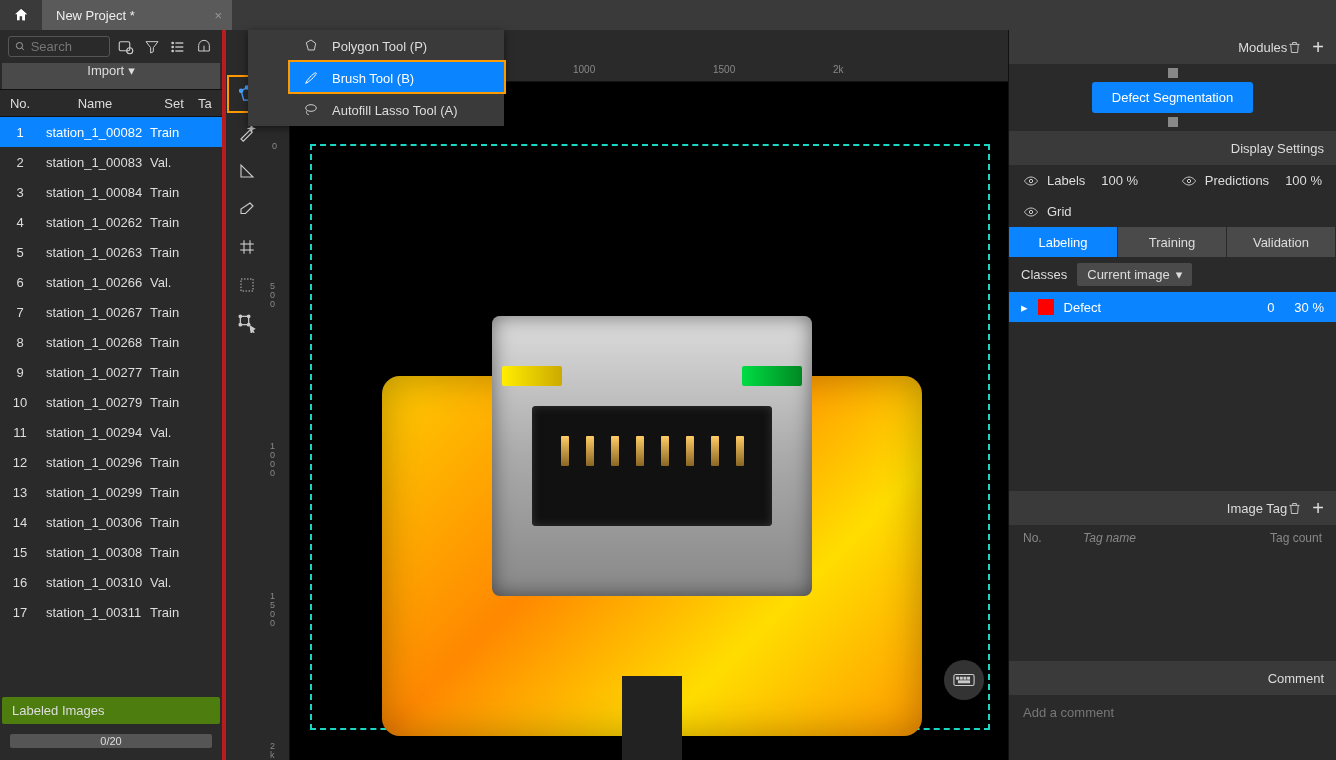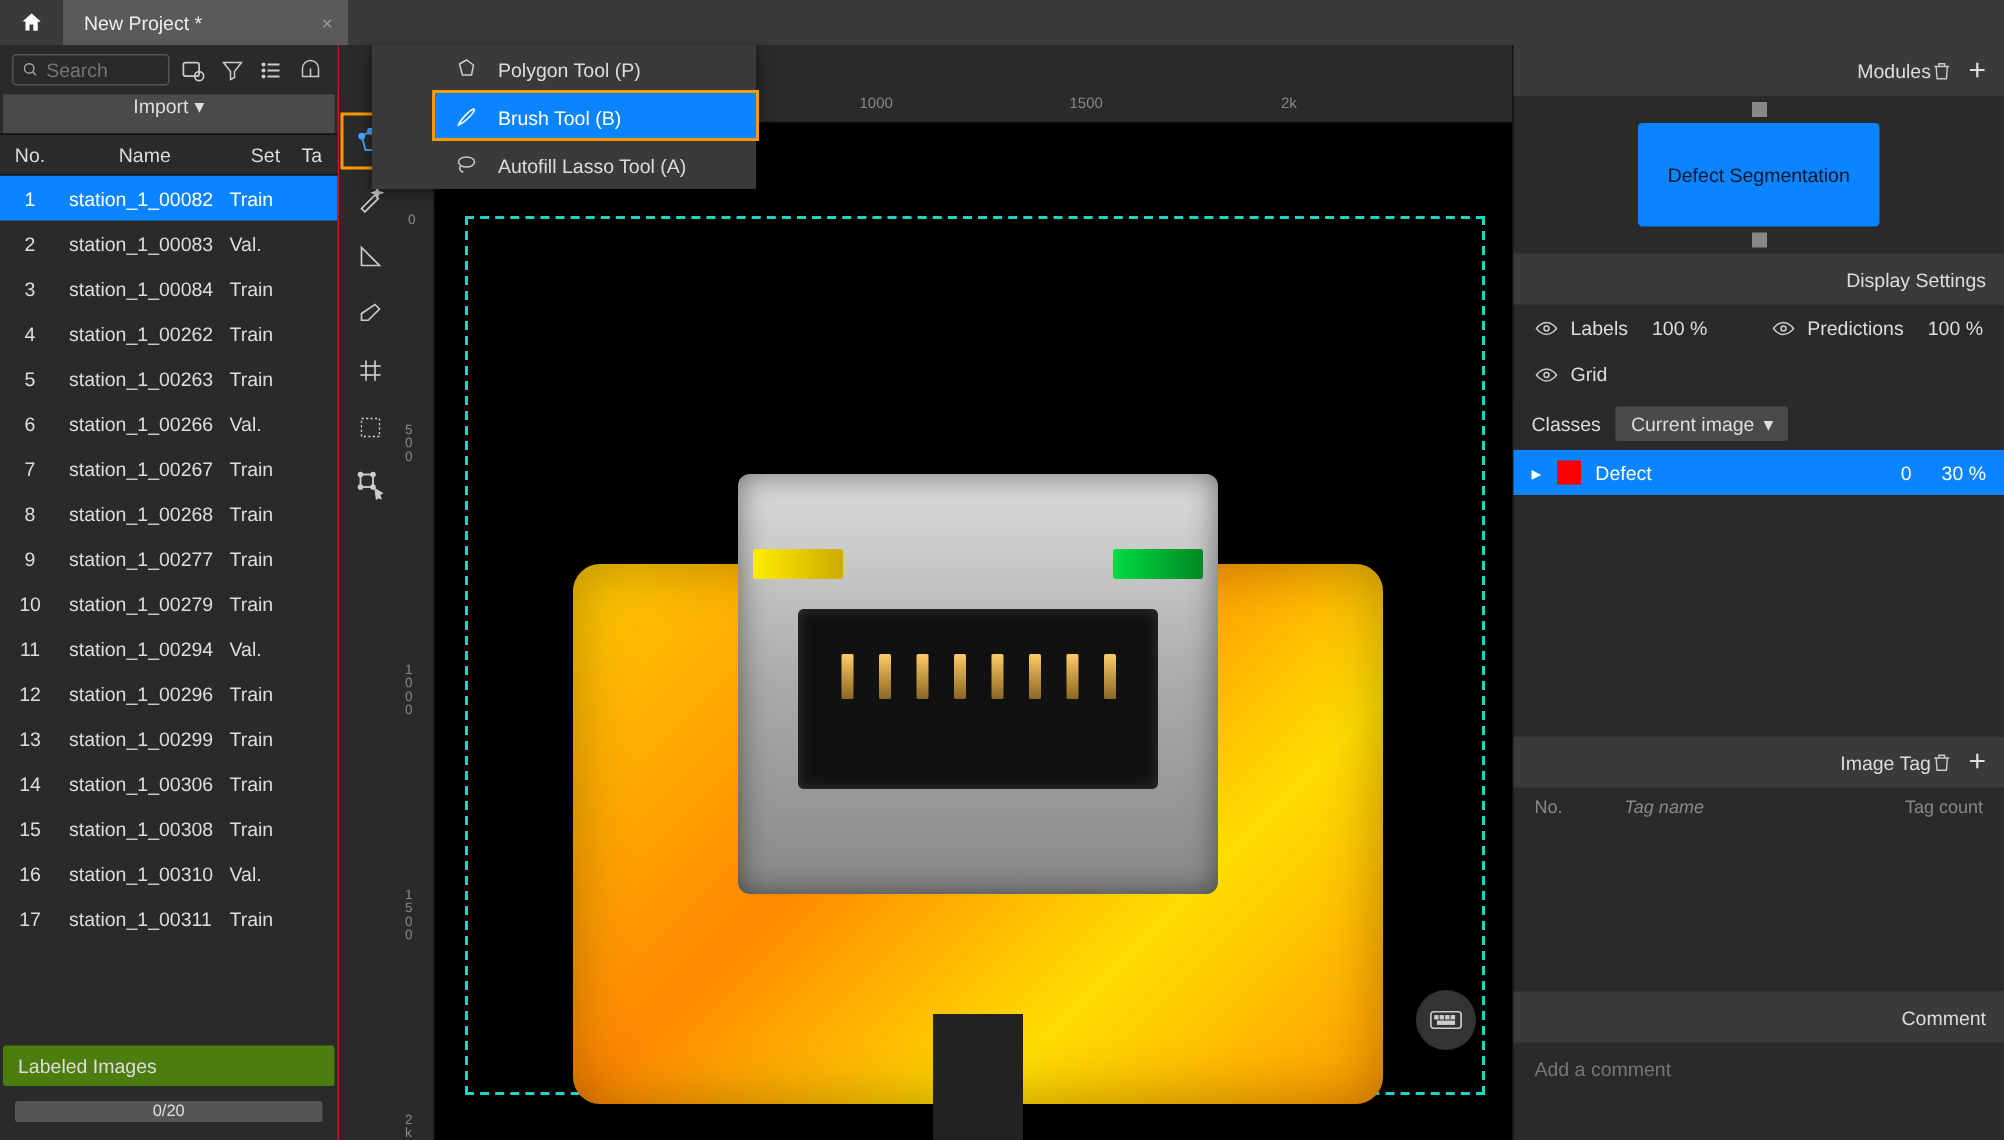--- a/index.html
+++ b/index.html
@@ -2,21 +2,21 @@
 <html><head>
 <meta charset="utf-8">
 <style>
 * { margin:0; padding:0; box-sizing:border-box; font-family:"Segoe UI",Arial,sans-serif; }
 body { background:#1b1b1b; color:#ddd; width:1336px; height:760px; overflow:hidden; font-size:13px; }
 .titlebar { height:30px; background:#3a3a3a; display:flex; align-items:center; }
 .home-btn { width:42px; height:30px; display:flex; align-items:center; justify-content:center; background:#3a3a3a; }
 .tab { background:#5a5a5a; height:30px; display:flex; align-items:center; padding:0 14px; min-width:190px; color:#eee; position:relative; }
 .tab .close { position:absolute; right:10px; color:#999; }
 .main { display:flex; height:730px; }
-.left-panel { width:226px; background:#2a2a2a; display:flex; flex-direction:column; border-right:1px solid #b91c1c; }
+.left-panel { width:226px; background:#2a2a2a; display:flex; flex-direction:column; border-right:4px solid #b91c1c; }
 .search-row { display:flex; align-items:center; padding:6px 8px; gap:6px; background:#2a2a2a; }
 .search-box { flex:1; display:flex; align-items:center; border:1px solid #555; border-radius:3px; padding:2px 6px; gap:5px; }
 .search-box input { background:none; border:none; color:#888; outline:none; width:100%; font-size:13px; }
 .icon-btn { width:20px; height:20px; display:flex; align-items:center; justify-content:center; color:#ccc; cursor:pointer; }
 .import-bar { background:#4a4a4a; height:26px; display:flex; align-items:flex-start; justify-content:center; gap:4px; cursor:pointer; margin:0 2px; }
 .table-head { display:flex; height:28px; align-items:center; background:#2a2a2a; border-top:1px solid #111; border-bottom:1px solid #111; }
 .col-no { width:40px; text-align:center; }
 .col-name { flex:1; text-align:center; }
 .col-set { width:48px; text-align:center; }
 .col-ta { width:24px; }
@@ -52,21 +52,21 @@
 .kb-icon { position:absolute; right:24px; bottom:60px; width:40px; height:40px; border-radius:50%; background:#333; display:flex; align-items:center; justify-content:center; color:#ccc; }
 .menu { position:absolute; left:0px; top:0px; width:214px; background:#3a3a3a; z-index:10; box-shadow:0 2px 8px rgba(0,0,0,0.5); }
 .menu-row { height:32px; display:flex; align-items:center; padding-left:12px; gap:12px; cursor:pointer; }
 .menu-row.hover { background:#0a84ff; color:#fff; }
 .menu-row .micon { width:18px; display:flex; justify-content:center; }
 .hl-orange { position:absolute; border:2px solid #ff9900; pointer-events:none; }
 .right-panel { width:328px; background:#2a2a2a; display:flex; flex-direction:column; border-left:1px solid #111; }
 .section-head { height:34px; display:flex; align-items:center; justify-content:flex-end; padding:0 12px; background:#3a3a3a; }
 .section-head .icons { display:flex; gap:10px; }
 .module-box { padding:18px 0; display:flex; justify-content:center; position:relative; }
-.module-btn { background:#0a84ff; color:#0f172a; padding:27px 20px; border-radius:3px; cursor:pointer; }
+.module-btn { background:#0a84ff; color:#ffffff; padding:8px 20px; border-radius:3px; cursor:pointer; }
 .peg { position:absolute; width:10px; height:10px; background:#888; left:50%; transform:translateX(-50%); }
 .disp-row { display:flex; align-items:center; padding:8px 14px; gap:10px; flex-wrap:wrap; }
 .disp-item { display:flex; align-items:center; gap:8px; }
 .tabs3 { display:flex; }
 .tabs3 div { flex:1; height:30px; display:flex; align-items:center; justify-content:center; background:#4a4a4a; cursor:pointer; border-right:1px solid #2a2a2a; }
 .tabs3 div.act { background:#0a84ff; color:#fff; }
 .classes-row { display:flex; align-items:center; padding:6px 12px; gap:10px; background:#2a2a2a; }
 .dropdown { background:#4a4a4a; padding:4px 10px; border-radius:2px; display:flex; align-items:center; gap:6px; cursor:pointer; }
 .class-item { display:flex; align-items:center; height:30px; background:#0a84ff; color:#fff; padding:0 12px; gap:10px; }
 .swatch { width:16px; height:16px; background:#ff0000; }
@@ -310,21 +310,21 @@
 
     <div class="canvas-area">
       <div class="canvas-title">
           <span>Polygon Tool</span>
         </div>
       <div class="ruler-h">
         <span style="left:24px">0</span>
         <span style="left:164px">500</span>
         <span style="left:305px">1000</span>
         <span style="left:445px">1500</span>
-        <span style="left:586px">2k</span>
+        <span style="left:565px">2k</span>
       </div>
       <div class="viewport">
         <div class="ruler-v">
           <span style="top:60px">
               <span>0</span>
             </span>
           <span style="top:200px">5<br>0<br>0</span>
           <span style="top:360px">1<br>0<br>0<br>0</span>
           <span style="top:510px">1<br>5<br>0<br>0</span>
           <span style="top:660px">2<br>k</span>
@@ -447,20 +447,31 @@
       <div class="disp-item">
         <span>
             <svg width="16" height="12" viewBox="0 0 24 16" stroke="#ccc" fill="none" stroke-width="1.5">
               <path d="M2 8s4-6 10-6 10 6 10 6-4 6-10 6S2 8 2 8z"></path>
               <circle cx="12" cy="8" r="2.5"></circle>
             </svg>
           </span>
         <span>Grid</span>
       </div>
     </div>
+    <div class="tabs3">
+      <div class="act">
+          <span>Labeling</span>
+        </div>
+      <div>
+          <span>Training</span>
+        </div>
+      <div>
+          <span>Validation</span>
+        </div>
+    </div>
     <div class="classes-row">
       <span>Classes</span>
       <div class="dropdown">
         <span>Current image</span>
         <span>▾</span>
       </div>
     </div>
     <div class="class-item">
       <span>▸</span>
       <span class="swatch"></span>

